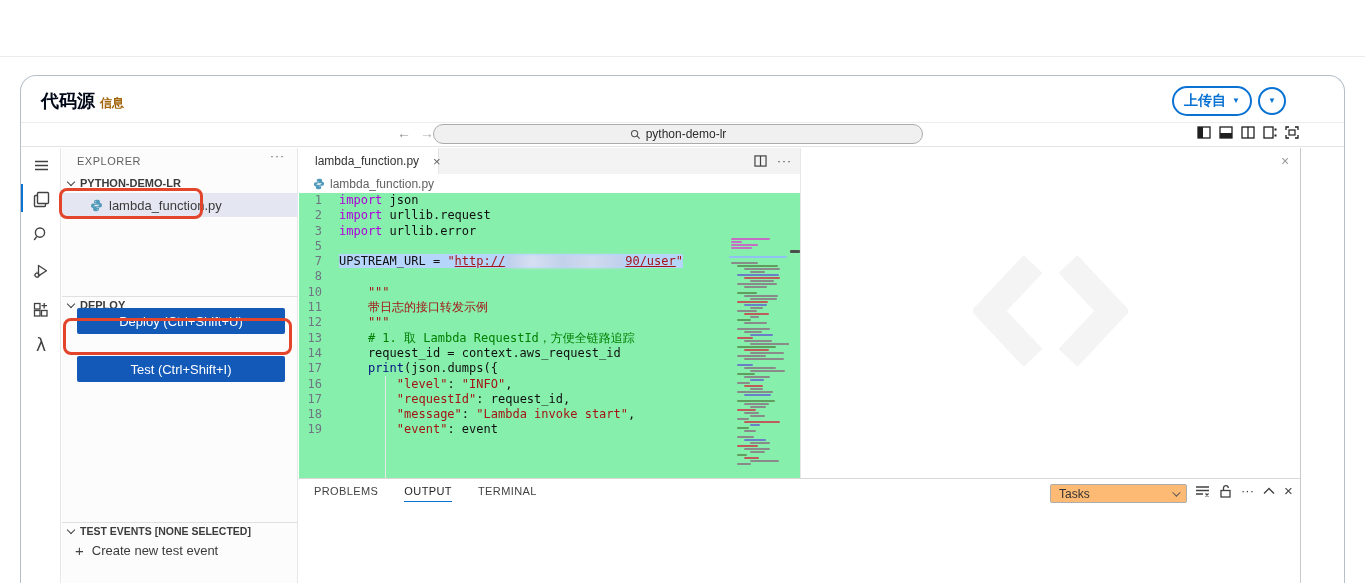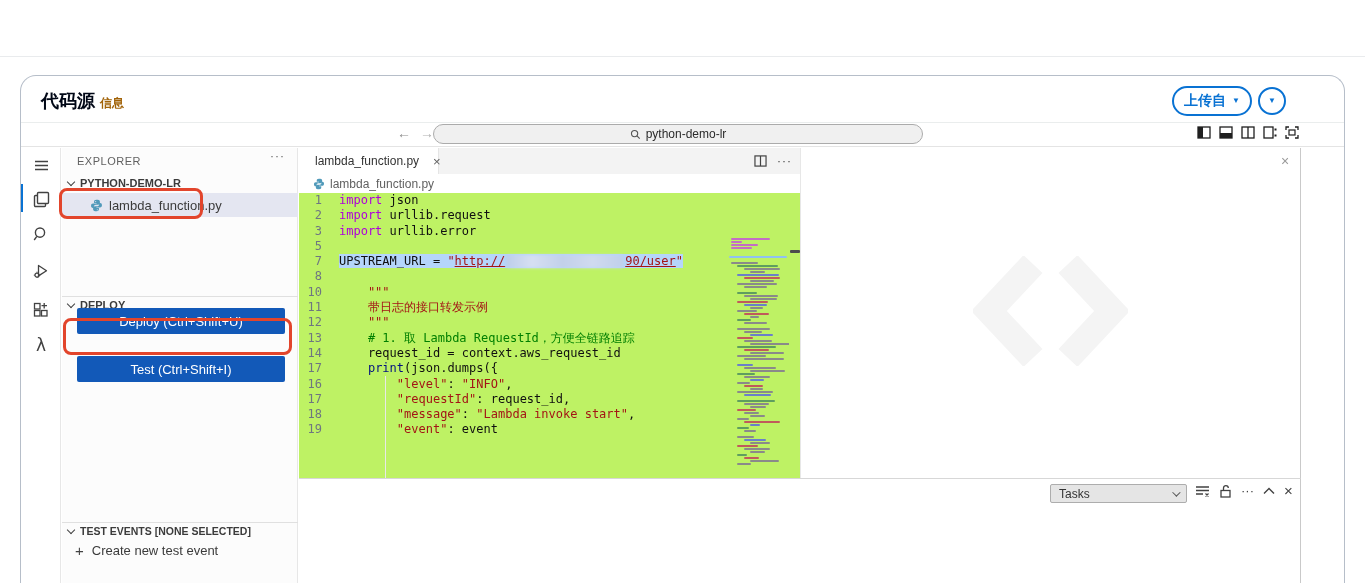--- a/index.html
+++ b/index.html
@@ -61,21 +61,21 @@
   
   .editor-group{position:absolute;left:278px;top:0;width:502px;height:330px;border-right:1px solid #e7e7e7;background:#fff}
   .tabbar{position:absolute;left:0;top:0;width:100%;height:26px;background:#f3f3f3}
   .ed-tab{position:absolute;left:0;top:0;width:140px;height:26px;background:#fff;border-right:1px solid #e5e5e5;
     display:flex;align-items:center;gap:6px;padding-left:10px;font-size:12px;color:#333;cursor:pointer}
   .tab-close{margin-left:8px;color:#616161;font-size:13px;cursor:pointer}
   .tabbar-icons{position:absolute;right:8px;top:0;height:26px;display:flex;align-items:center;gap:10px;color:#424242}
   .tabbar-icons .more{font-size:12px;letter-spacing:1px;cursor:pointer}
   .breadcrumb{position:absolute;left:0;top:26px;width:100%;height:19px;background:#fff;display:flex;align-items:center;gap:5px;
     padding-left:14px;font-size:12px;color:#616161;cursor:pointer}
-  .code-area{position:absolute;left:0;top:45px;width:100%;height:285px;overflow:hidden;background:#bef264;cursor:text}
+  .code-area{position:absolute;left:0;top:45px;width:100%;height:285px;overflow:hidden;background:#86efac;cursor:text}
   .line{height:15.3px;line-height:15.3px;white-space:pre;font-family:"DejaVu Sans Mono","Liberation Mono",monospace;font-size:12px}
   .ln{display:inline-block;width:40px;text-align:right;padding-right:17px;color:#6e7681}
   .text{white-space:pre}
   .line.selected .text{background:#b5d5fb}
   .seg-kw{color:#af00db}
   .seg-pl{color:#101010}
   .seg-cm{color:#007f00}
   .seg-str{color:#a31515}
   .seg-fn{color:#001080}
   .seg-param{color:#001080}
@@ -93,21 +93,21 @@
   .empty-pane{position:absolute;left:780px;top:0;width:500px;height:330px;border-right:1px solid #c9c9c9;background:#fff}
   .pane-close{position:absolute;left:480px;top:5px;font-size:14px;color:#9a9a9a;cursor:pointer}
   .watermark{position:absolute;left:172px;top:108px}
 
   
   .bottom-panel{position:absolute;left:278px;top:330px;width:1002px;height:106px;border-top:1px solid #d7d7d7;border-right:1px solid #c9c9c9;background:#fff}
   .panel-tabs{position:absolute;left:15px;top:6px;display:flex;gap:26px}
   .panel-tab{position:relative;font-size:11px;color:#424242;letter-spacing:.4px;cursor:pointer;padding-bottom:5px}
   .panel-tab.active{color:#1f1f1f}
   .panel-tab.active::after{content:"";position:absolute;left:0;right:0;bottom:0;height:1.5px;background:#0972d3}
-  .tasks-select{position:absolute;left:751px;top:5px;width:137px;height:19px;border:1px solid #adadad;border-radius:2px;background:#e5e5e5;
+  .tasks-select{position:absolute;left:751px;top:5px;width:137px;height:19px;border:1px solid #adadad;border-radius:2px;background:#fdba74;
     display:flex;align-items:center;font-size:12px;color:#333;padding:0 8px;cursor:pointer}
   .tasks-select .dd-chev{margin-left:auto;width:6px;height:6px;border-right:1.2px solid #555;border-bottom:1.2px solid #555;transform:rotate(45deg) translateY(-2px)}
   .panel-icons{position:absolute;left:896px;top:4px;display:flex;align-items:center;gap:9px;color:#424242}
   .panel-icons .txt{font-size:13px;cursor:pointer;line-height:1}
   .panel-icons svg{cursor:pointer}
 
   
   .annotation{position:absolute;border:3px solid #e2452c;border-radius:8px;pointer-events:none}
   .ann-file{left:59px;top:188px;width:144px;height:31px}
   .ann-deploy{left:63px;top:318px;width:229px;height:37px}
@@ -368,20 +368,25 @@
 
       <div class="empty-pane">
         <span class="pane-close">×</span>
         <svg class="watermark" width="155" height="110" viewBox="0 0 155 110">
           <polyline points="60,8 16,55 60,102" fill="none" stroke="#f4f4f4" stroke-width="26"></polyline>
           <polyline points="95,8 139,55 95,102" fill="none" stroke="#f4f4f4" stroke-width="26"></polyline>
         </svg>
       </div>
 
       <div class="bottom-panel">
+        <div class="panel-tabs" id="panel-tabs">
+            <div class="panel-tab">PROBLEMS</div>
+            <div class="panel-tab active">OUTPUT</div>
+            <div class="panel-tab">TERMINAL</div>
+          </div>
         <div class="tasks-select">
           <span>Tasks</span>
           <span class="dd-chev"></span>
         </div>
         <div class="panel-icons">
           <svg width="15" height="14" viewBox="0 0 15 14">
               <path d="M1 3h13M1 6.5h13M1 10h7" stroke="#424242" stroke-width="1.3"></path>
               <path d="M10.5 9.5l3 3M13.5 9.5l-3 3" stroke="#424242" stroke-width="1.2"></path>
             </svg>
           <svg width="13" height="14" viewBox="0 0 13 14">

